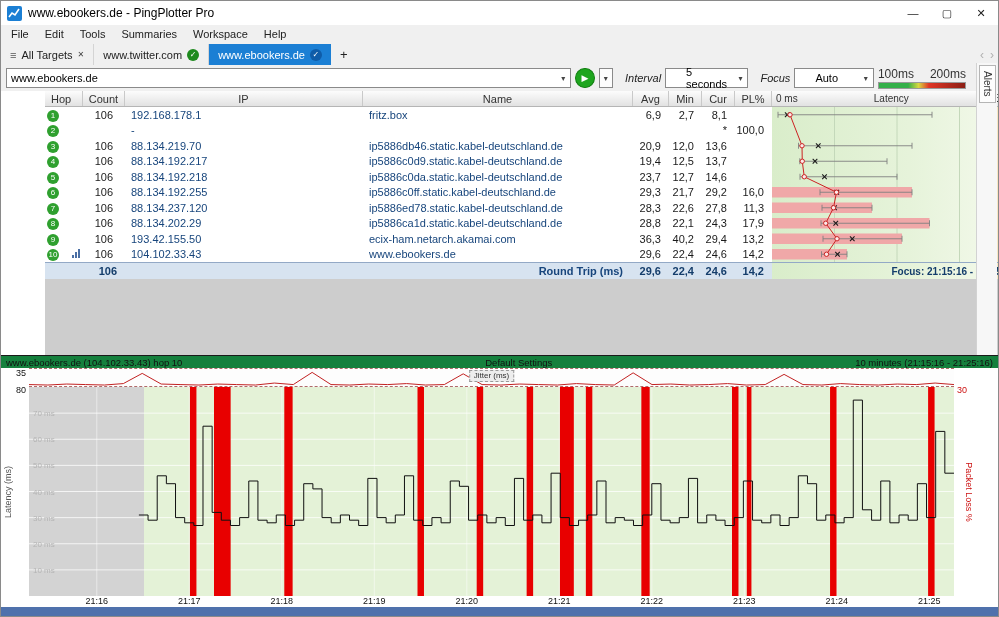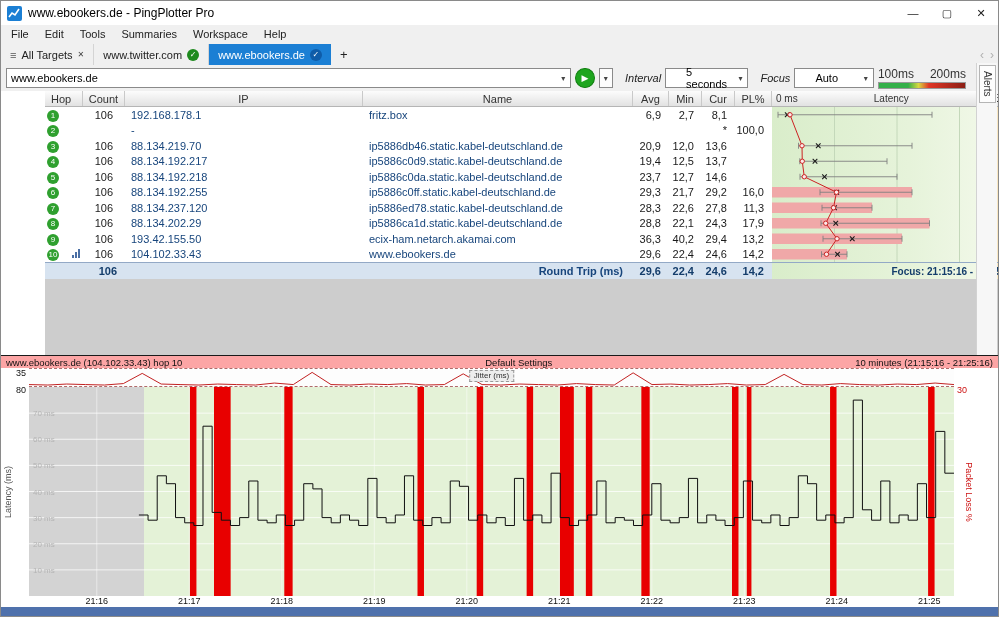--- a/index.html
+++ b/index.html
@@ -77,21 +77,21 @@
   .thead .c-lat { background:linear-gradient(#fcfcfc,#e2e2e2); display:flex; justify-content:space-between; padding:0 4px; font-size:10px; }
   .lat-overlay { position:absolute; left:727px; top:0; width:250px; height:155px; }
   .roundtrip { height:17px; background:#d7e3f0; border-top:1px solid #93a9c6; font-weight:bold; color:#143d6b; align-items:center; display:flex; }
   .roundtrip .rt-label { text-align:right; padding-right:10px; }
   .roundtrip .num { text-align:right; padding-right:8px; color:#143d6b; }
   .roundtrip .c-lat { display:flex; justify-content:flex-end; align-items:center; padding-right:6px; font-size:10px; }
   .gray-fill { width:977px; height:76px; background:#cdcdcd; }
 
   
   .timegraph { border-top:1px solid #1a1a1a; }
-  .tg-header { height:12px; background:#fca5a5; display:flex; justify-content:space-between; align-items:center; font-size:9.5px; color:#111; padding:0 5px; }
+  .tg-header { height:12px; background:#15803d; display:flex; justify-content:space-between; align-items:center; font-size:9.5px; color:#111; padding:0 5px; }
   .jitter-row { height:19px; display:flex; }
   .jit-gut { width:28px; position:relative; font-size:9px; color:#111; }
   .jit-gut .jmax { position:absolute; right:3px; top:0; }
   .jitter-strip { flex:1; position:relative; background:#fdfdfd; border-top:1px dashed #b06a6a; border-bottom:1px dashed #b06a6a; }
   .jitter-svg { position:absolute; inset:0; width:100%; height:100%; }
   .jitter-label { position:absolute; left:50%; top:1px; transform:translateX(-50%); font-size:8px; color:#333; background:#ededed; border:1px dashed #999; padding:0 4px; line-height:10px; }
   .jit-right { width:44px; }
   .plot-row { height:209px; display:flex; }
   .plot-gut-l { width:28px; position:relative; }
   .plot-gut-l .ymax { position:absolute; top:-2px; right:3px; font-size:9px; color:#111; }

